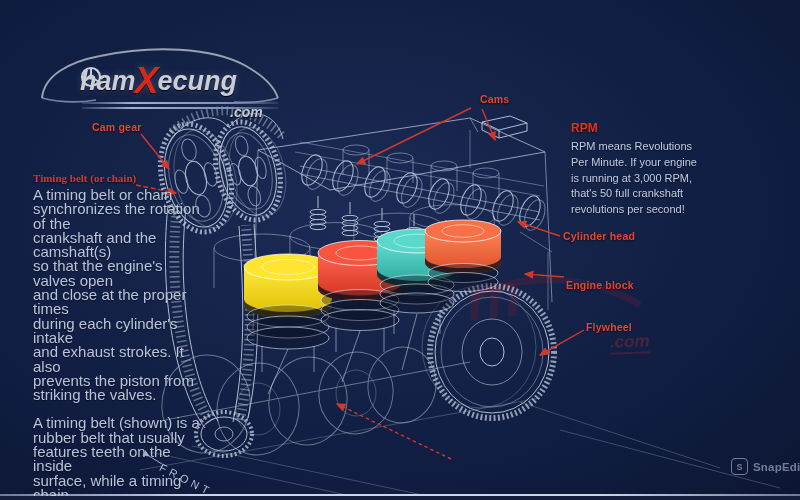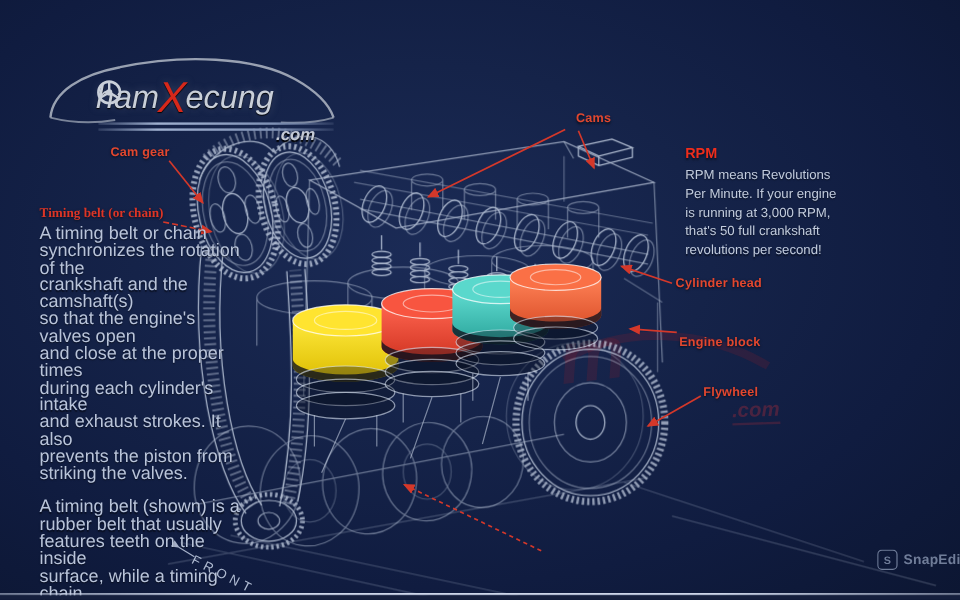--- a/index.html
+++ b/index.html
@@ -20,21 +20,21 @@
   .blk-heading{
     color:#de3a28;font-weight:bold;font-size:11px;margin:0 0 4px 0;white-space:nowrap;
     text-shadow:0 1px 2px rgba(0,0,0,.6);
   }
   .rpm-body{color:#c2ccde;font-size:11px;line-height:15.8px;white-space:pre-line;text-shadow:0 1px 1px rgba(0,0,0,.5);}
   .crank-body{color:#bcc7dc;font-size:10.5px;line-height:13.8px;white-space:pre-line;text-shadow:0 1px 1px rgba(0,0,0,.5);}
   
   .logo{left:34px;top:40px;width:256px;height:84px;}
   .logo svg{position:absolute;left:0;top:0;}
   .logo-text{position:absolute;left:46px;top:26px;display:flex;align-items:baseline;
-    font-style:italic;font-weight:normal;color:#c9cfd9;font-size:27px;
+    font-style:italic;font-weight:bold;color:#c9cfd9;font-size:27px;
     text-shadow:0 1px 1px #000, 0 0 7px rgba(140,150,170,.35);text-align:right;}
   .logo-x{color:#d6281b;font-size:36px;line-height:20px;position:relative;top:3px;margin:0 -1px;}
   .logo-lines{position:absolute;left:48px;top:62px;width:196px;}
   .logo-lines div{height:2px;background:linear-gradient(90deg,rgba(150,165,195,.2),#9fb0cf 25%,#7e90b4 75%,rgba(150,165,195,.15));margin-bottom:3px;}
   .logo-com{position:absolute;left:196px;top:64px;font-style:italic;font-weight:bold;font-size:14px;color:#c4cad6;text-shadow:0 1px 1px #000;}
   .steer{margin-right:3px;position:relative;top:2px;}
   
   .wm-shafts{left:464px;top:404px;font-size:15px;font-weight:bold;letter-spacing:3px;
     color:rgba(165,180,215,.13);white-space:nowrap;}
   .wm-com{left:610px;top:332px;font-size:17px;font-weight:bold;font-style:italic;

